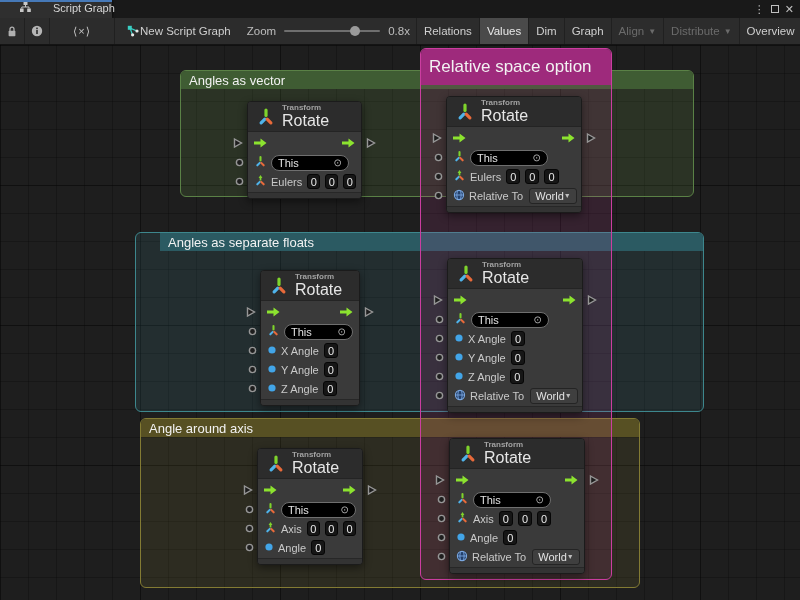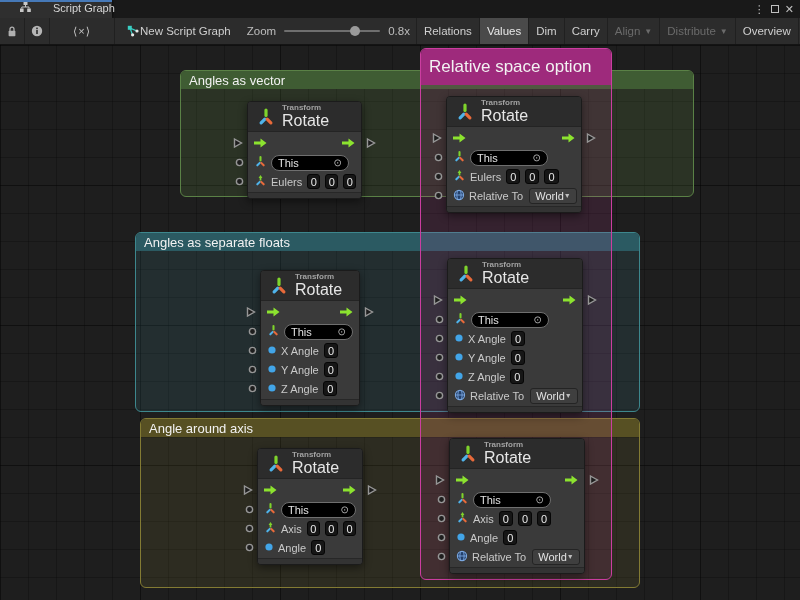--- a/index.html
+++ b/index.html
@@ -127,21 +127,21 @@
         <div class="tb-btn">
           <span>Relations</span>
         </div>
         <div class="tb-btn active">
           <span>Values</span>
         </div>
         <div class="tb-btn">
           <span>Dim</span>
         </div>
         <div class="tb-btn">
-          <span>Carry</span>
+          <span>Graph</span>
         </div>
         <div class="tb-btn disabled">
           <span>Align</span>
           <span class="dd">▼</span>
         </div>
         <div class="tb-btn disabled">
           <span>Distribute</span>
           <span class="dd">▼</span>
         </div>
         <div class="tb-btn">
@@ -149,21 +149,21 @@
         </div>
       </div>
   </div>
 
   <div class="canvas" id="canvas">
       <div class="group" style="left: 133px; top: 25px; width: 514px; height: 127px; border-color: rgb(90, 129, 70); background: rgba(94, 134, 66, 0.2); z-index: 1; margin-left: 47px;">
         <div class="group-header" style="background: rgb(63, 92, 51);">
           <span>Angles as vector</span>
         </div>
       </div>
-      <div class="group" style="left: 135px; top: 187px; width: 505px; height: 180px; border-color: rgb(61, 135, 141); background: rgba(62, 132, 142, 0.16); z-index: 1;">
+      <div class="group" style="left: 135px; top: 187px; width: 569px; height: 180px; border-color: rgb(61, 135, 141); background: rgba(62, 132, 142, 0.16); z-index: 1; padding-left: 24px;">
         <div class="group-header" style="background: rgb(43, 90, 98);">
           <span>Angles as separate floats</span>
         </div>
       </div>
       <div class="group" style="left: 140px; top: 373px; width: 500px; height: 170px; border-color: rgb(131, 123, 51); background: rgba(150, 140, 56, 0.13); z-index: 1;">
         <div class="group-header" style="background: rgb(87, 80, 35);">
           <span>Angle around axis</span>
         </div>
       </div>
       <div class="group pink" style="left: 420px; top: 3px; width: 192px; height: 532px; border-color: rgb(203, 61, 160); background: rgba(205, 62, 160, 0.13); z-index: 2;">

